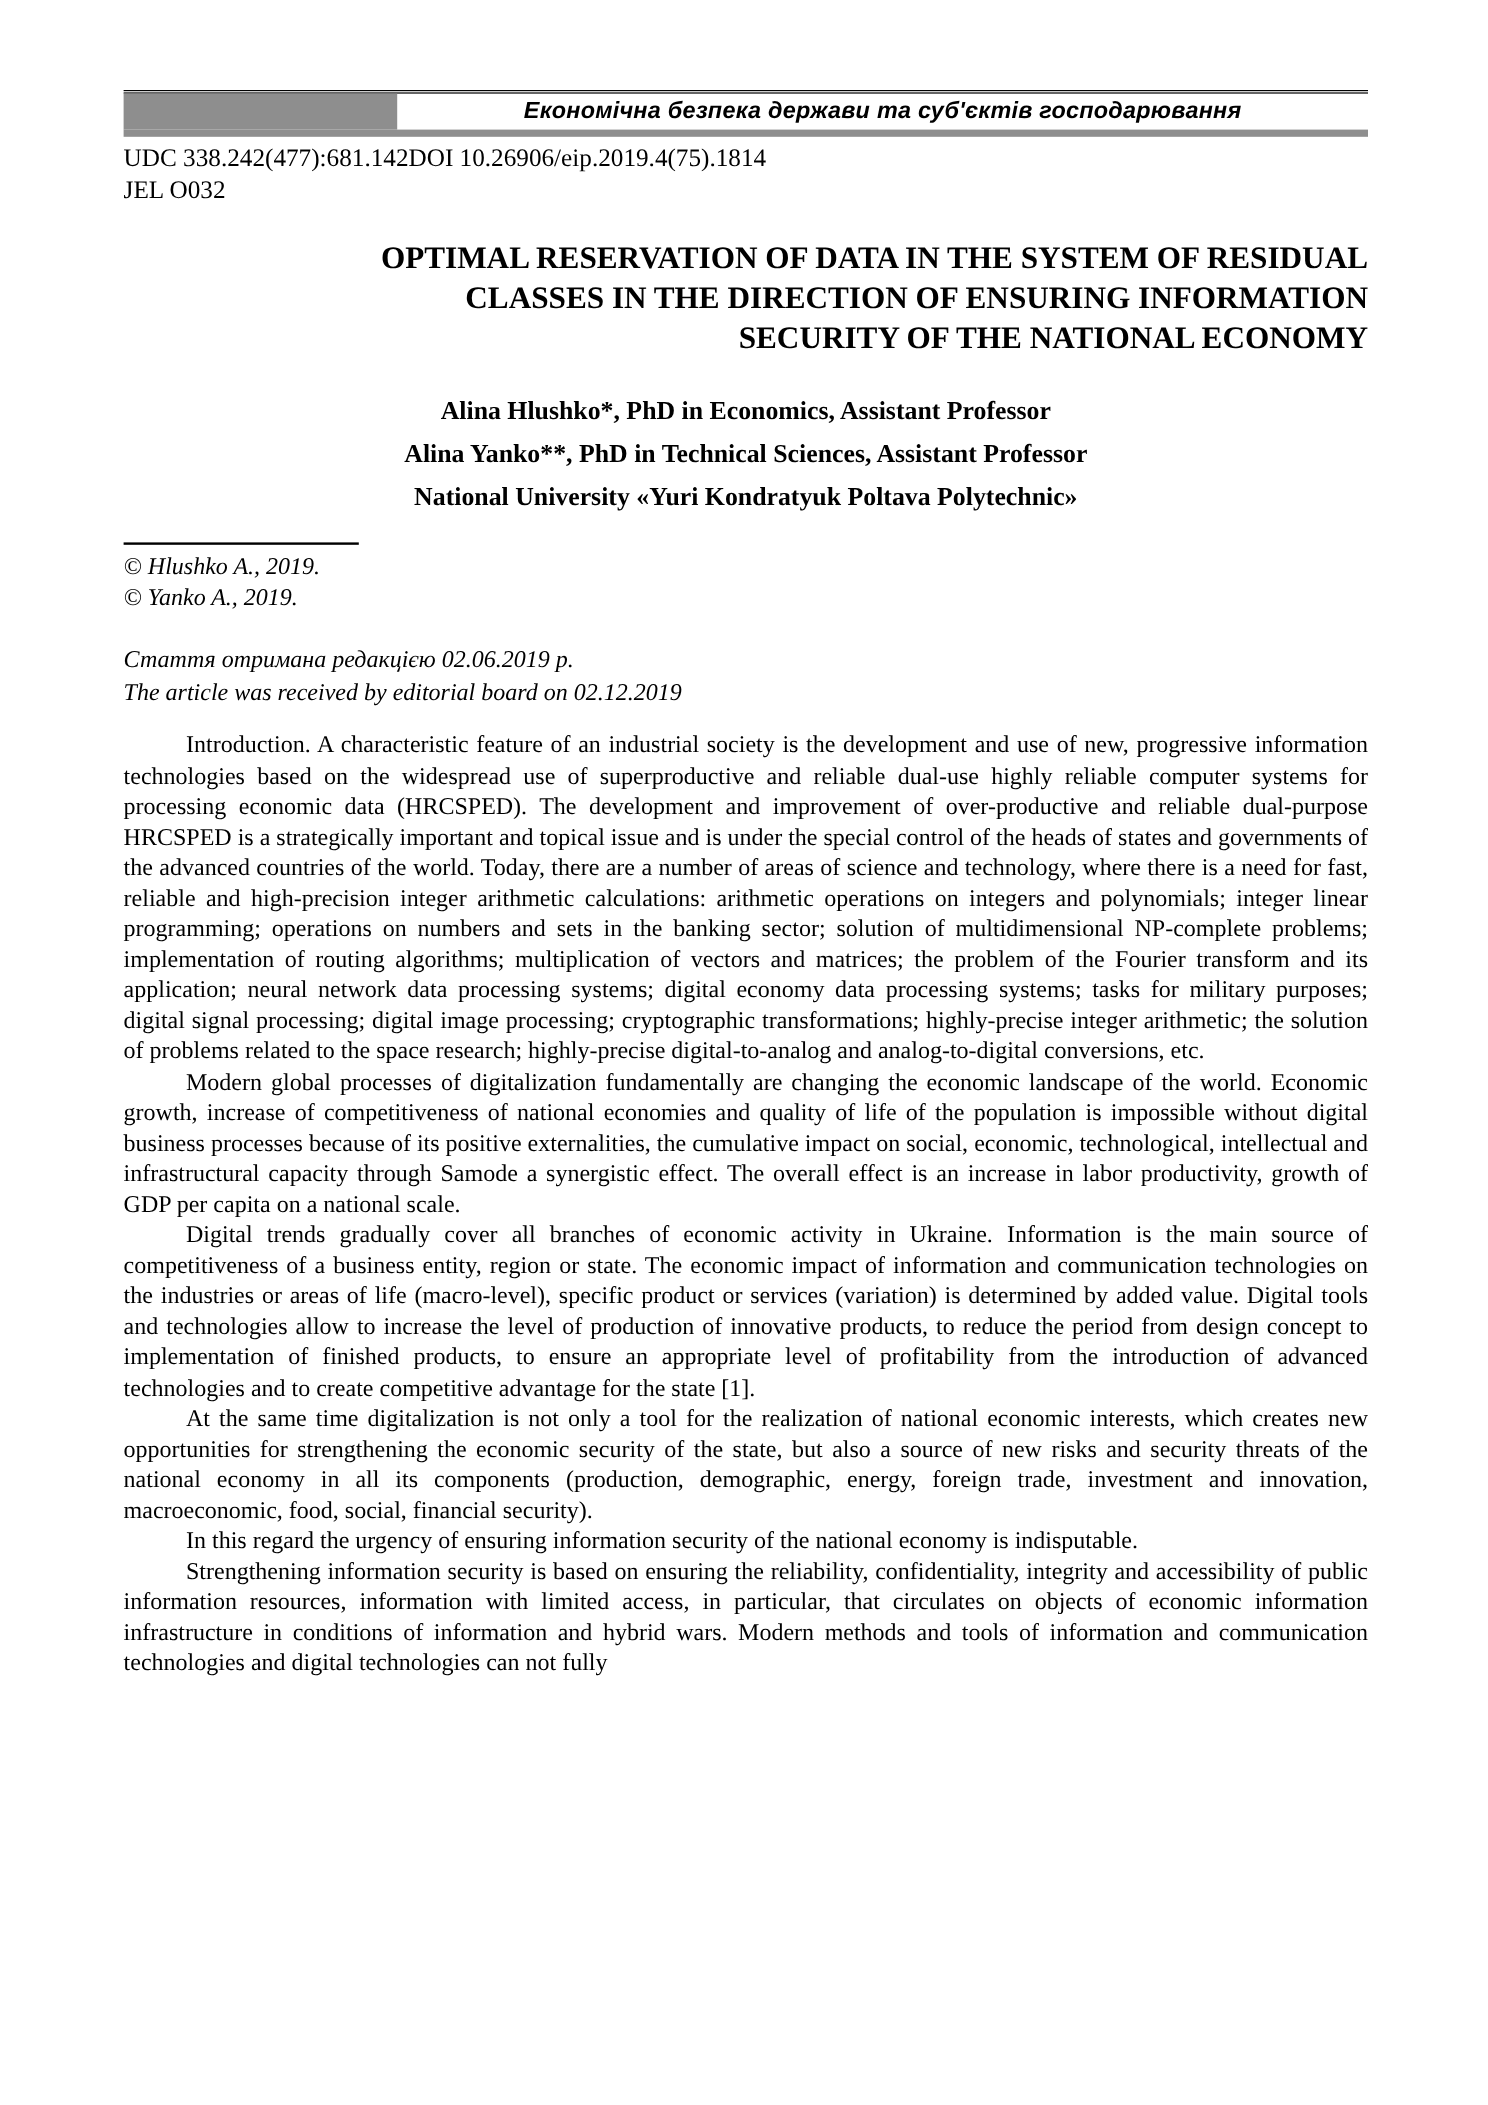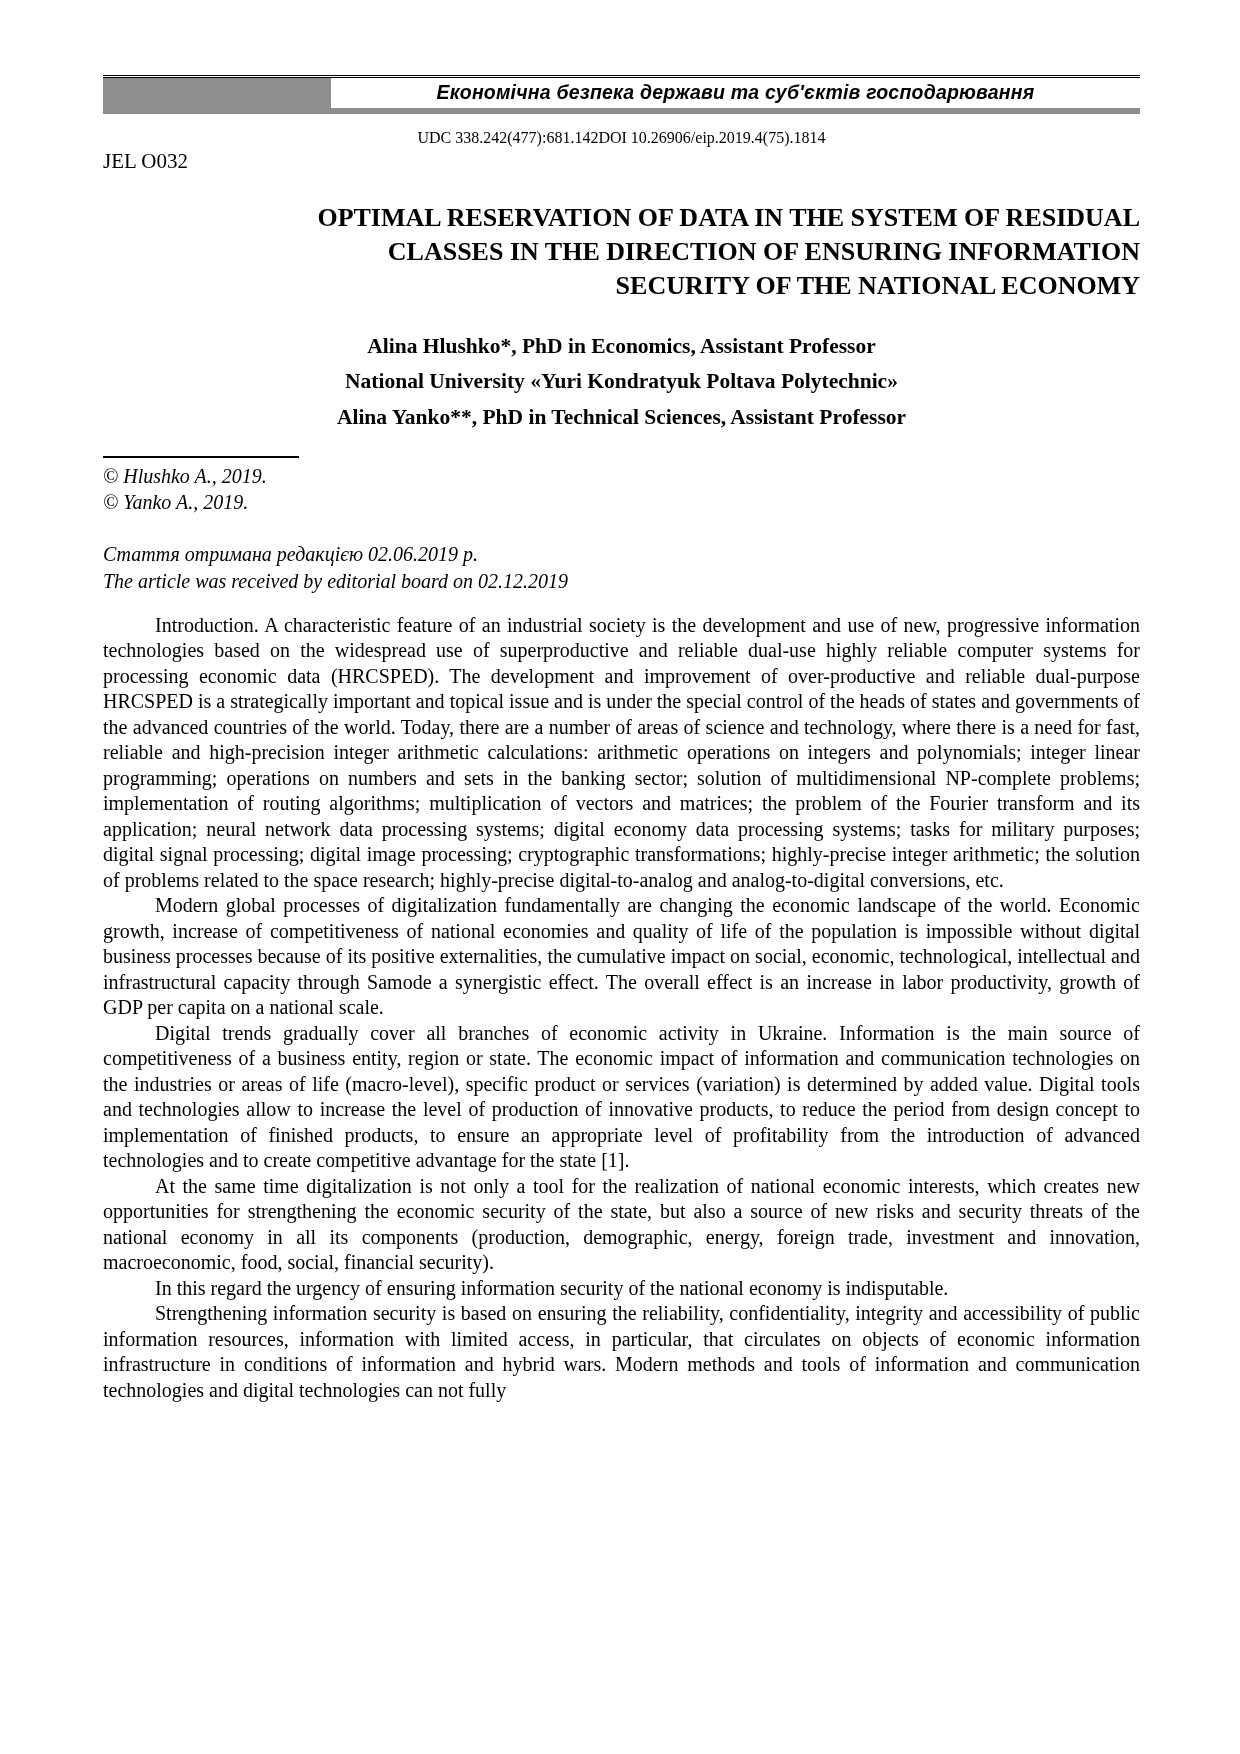--- a/index.html
+++ b/index.html
@@ -34,23 +34,23 @@
     font-weight: bold;
     font-style: italic;
     font-size: 19.5px;
     padding: 3px 6px 4px 6px;
     letter-spacing: 0.2px;
   }
 
   
   .meta-row {
     display: flex;
-    justify-content: center;
-    margin-top: 14px;
-    font-size: 16px;
+    justify-content: flex-start;
+    margin-top: 4px;
+    font-size: 21px;
     line-height: 1.28;
   }
   .jel-line { font-size: 21px; line-height: 1.28; }
 
   
   .article-title {
     margin-top: 26px;
     text-align: right;
     font-weight: bold;
     font-size: 26px;
@@ -152,22 +152,22 @@
   <div class="jel-line">JEL O032</div>
 
   <h1 class="article-title">
     <span class="t-line">OPTIMAL RESERVATION OF DATA IN THE SYSTEM OF RESIDUAL</span>
     <span class="t-line">CLASSES IN THE DIRECTION OF ENSURING INFORMATION</span>
     <span class="t-line">SECURITY OF THE NATIONAL ECONOMY</span>
   </h1>
 
   <div class="authors">
     <span class="a-line">Alina Hlushko*, PhD in Economics, Assistant Professor</span>
+    <span class="a-line">Alina Yanko**, PhD in Technical Sciences, Assistant Professor</span>
     <span class="a-line">National University «Yuri Kondratyuk Poltava Polytechnic»</span>
-    <span class="a-line">Alina Yanko**, PhD in Technical Sciences, Assistant Professor</span>
   </div>
 
 
   <hr class="footnote-divider">
   <div class="copyright">
     <div>© Hlushko A., 2019.</div>
     <div>© Yanko A., 2019.</div>
   </div>
 
   <div class="received">

